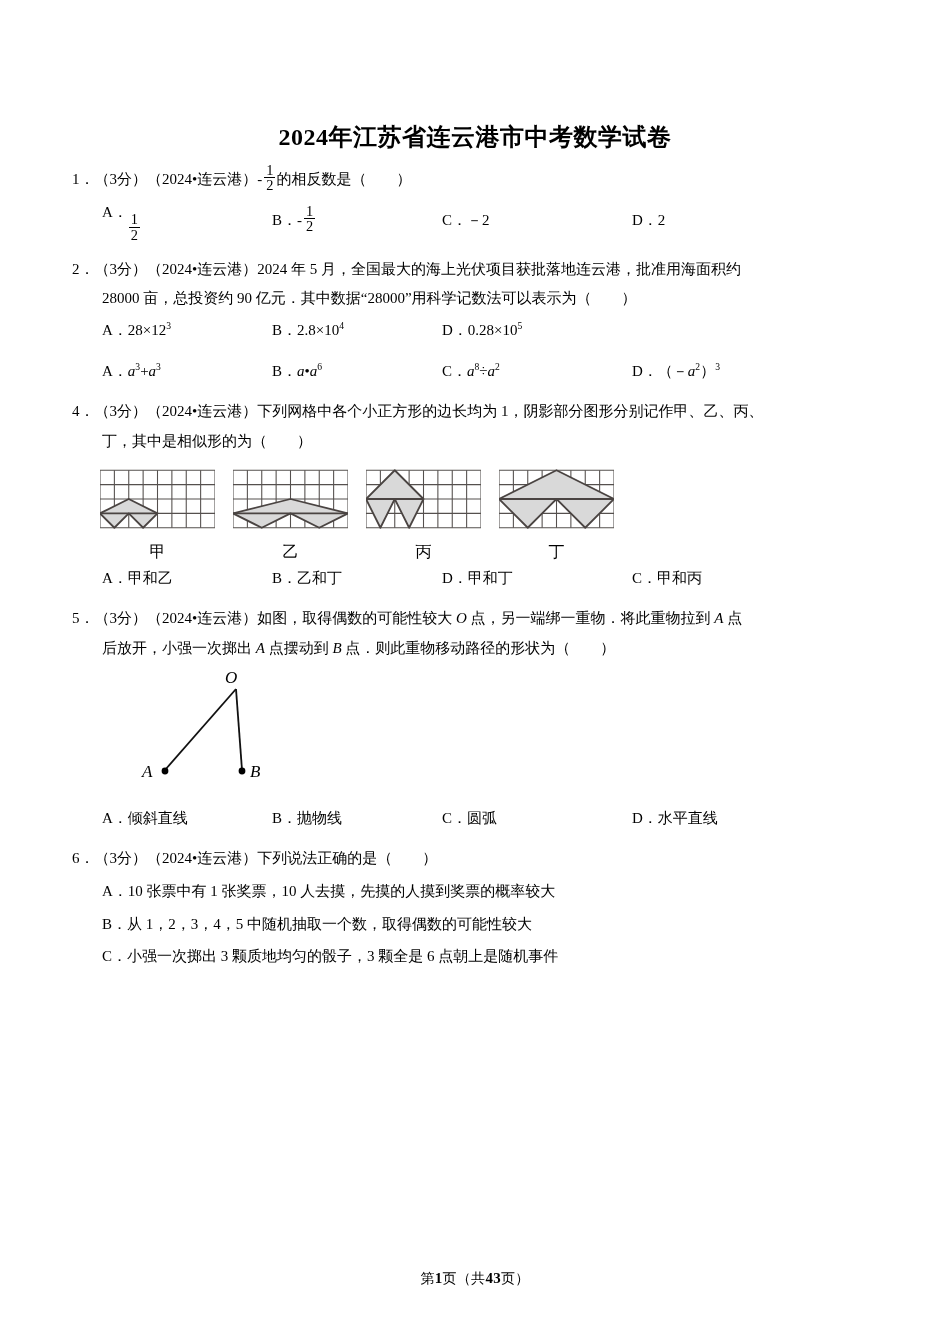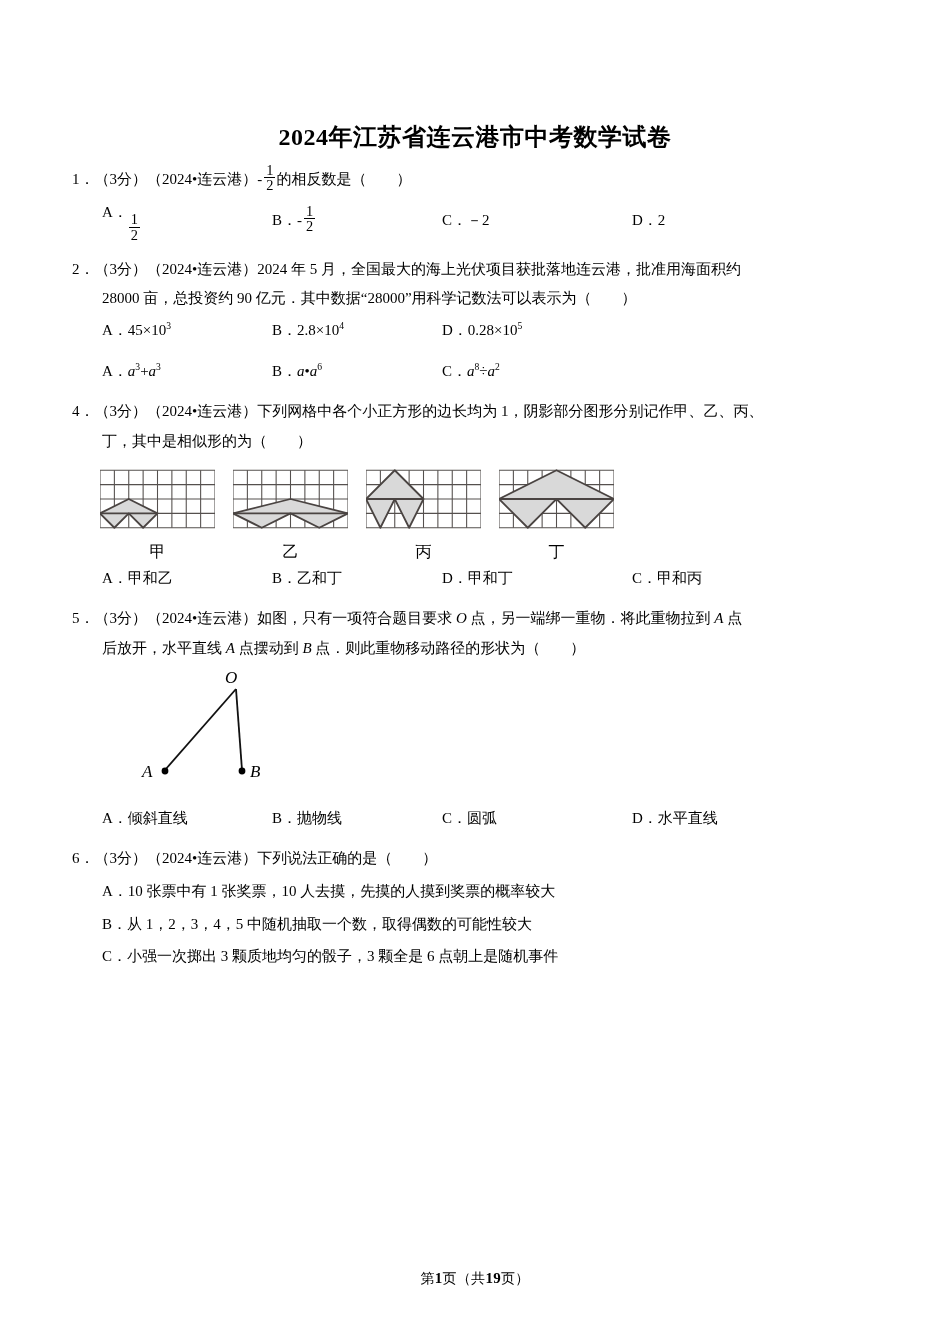--- a/index.html
+++ b/index.html
@@ -170,31 +170,32 @@
       <span class="opt"><span>D．</span><span>2</span></span>
     </div>
   </div>
 
   <div class="question">
     <div class="q-body">
       <span class="q-num">2．</span><span>（3分）</span><span>（2024•连云港）</span><span>2024 年 5 月，全国最大的海上光伏项目获批落地连云港，批准用海面积约</span>
     </div>
     <div class="q-cont">28000 亩，总投资约 90 亿元．其中数据“28000”用科学记数法可以表示为（　　）</div>
     <div class="options grid4">
-      <span class="opt"><span>A．</span><span>45×10</span><sup class="sp">3</sup></span>
+      <span class="opt"><span>A．</span><span>28×12</span><sup class="sp">3</sup></span>
       <span class="opt"><span>B．</span><span>2.8×10</span><sup class="sp">4</sup></span>
       <span class="opt"><span>D．</span><span>0.28×10</span><sup class="sp">5</sup></span>
     </div>
   </div>
 
   <div class="question">
     <div class="options grid4">
       <span class="opt"><span>A．</span><span class="ital">a</span><sup class="sp">3</sup><span>+</span><span class="ital">a</span><sup class="sp">3</sup></span>
       <span class="opt"><span>B．</span><span class="ital">a</span><span>•</span><span class="ital">a</span><sup class="sp">6</sup></span>
       <span class="opt"><span>C．</span><span class="ital">a</span><sup class="sp">8</sup><span>÷</span><span class="ital">a</span><sup class="sp">2</sup></span>
+      <span class="opt"><span>D．</span><span>（－</span><span class="ital">a</span><sup class="sp">2</sup><span>）</span><sup class="sp">3</sup></span>
     </div>
   </div>
 
   <div class="question">
     <div class="q-body">
       <span class="q-num">4．</span><span>（3分）</span><span>（2024•连云港）</span><span>下列网格中各个小正方形的边长均为 1，阴影部分图形分别记作甲、乙、丙、</span>
     </div>
     <div class="q-cont">丁，其中是相似形的为（　　）</div>
 
     <div class="fig-row">
@@ -308,23 +309,23 @@
     <div class="options grid4">
       <span class="opt"><span>A．</span><span>甲和乙</span></span>
       <span class="opt"><span>B．</span><span>乙和丁</span></span>
       <span class="opt"><span>D．</span><span>甲和丁</span></span>
       <span class="opt"><span>C．</span><span>甲和丙</span></span>
     </div>
   </div>
 
   <div class="question">
     <div class="q-body">
-      <span class="q-num">5．</span><span>（3分）</span><span>（2024•连云港）</span><span>如图，只有一项符合题目要求 </span><span class="ital">O</span><span> 点，另一端绑一重物．将此重物拉到 </span><span class="ital">A</span><span> 点</span>
-    </div>
-    <div class="q-cont"><span>后放开，水平直线 </span><span class="ital">A</span><span> 点摆动到 </span><span class="ital">B</span><span> 点．则此重物移动路径的形状为（　　）</span></div>
+      <span class="q-num">5．</span><span>（3分）</span><span>（2024•连云港）</span><span>如图，取得偶数的可能性较大 </span><span class="ital">O</span><span> 点，另一端绑一重物．将此重物拉到 </span><span class="ital">A</span><span> 点</span>
+    </div>
+    <div class="q-cont"><span>后放开，小强一次掷出 </span><span class="ital">A</span><span> 点摆动到 </span><span class="ital">B</span><span> 点．则此重物移动路径的形状为（　　）</span></div>
 
     <div class="pendulum-wrap">
       <svg width="215" height="122" viewBox="0 0 215 122">
         <text x="93" y="14" font-family="'Liberation Serif', serif" font-size="17" font-style="italic" fill="#000">O</text>
         <line x1="104" y1="20" x2="33" y2="101" stroke="#111" stroke-width="1.8"></line>
         <line x1="104" y1="20" x2="110" y2="101" stroke="#111" stroke-width="1.8"></line>
         <circle cx="33" cy="102" r="3.4" fill="#000"></circle>
         <circle cx="110" cy="102" r="3.4" fill="#000"></circle>
         <text x="10" y="108" font-family="'Liberation Serif', serif" font-size="17" font-style="italic" fill="#000">A</text>
         <text x="118" y="108" font-family="'Liberation Serif', serif" font-size="17" font-style="italic" fill="#000">B</text>
@@ -344,16 +345,16 @@
       <span class="q-num">6．</span><span>（3分）</span><span>（2024•连云港）</span><span>下列说法正确的是（　　）</span>
     </div>
     <div class="options stack">
       <span class="opt"><span>A．</span><span>10 张票中有 1 张奖票，10 人去摸，先摸的人摸到奖票的概率较大</span></span>
       <span class="opt"><span>B．</span><span>从 1，2，3，4，5 中随机抽取一个数，取得偶数的可能性较大</span></span>
       <span class="opt"><span>C．</span><span>小强一次掷出 3 颗质地均匀的骰子，3 颗全是 6 点朝上是随机事件</span></span>
     </div>
   </div>
 
   <div class="footer">
-    <span>第</span><b>1</b><span>页（共</span><b>19</b><span>页）</span>
+    <span>第</span><b>1</b><span>页（共</span><b>43</b><span>页）</span>
   </div>
 
 </div>
 
 </body></html>

